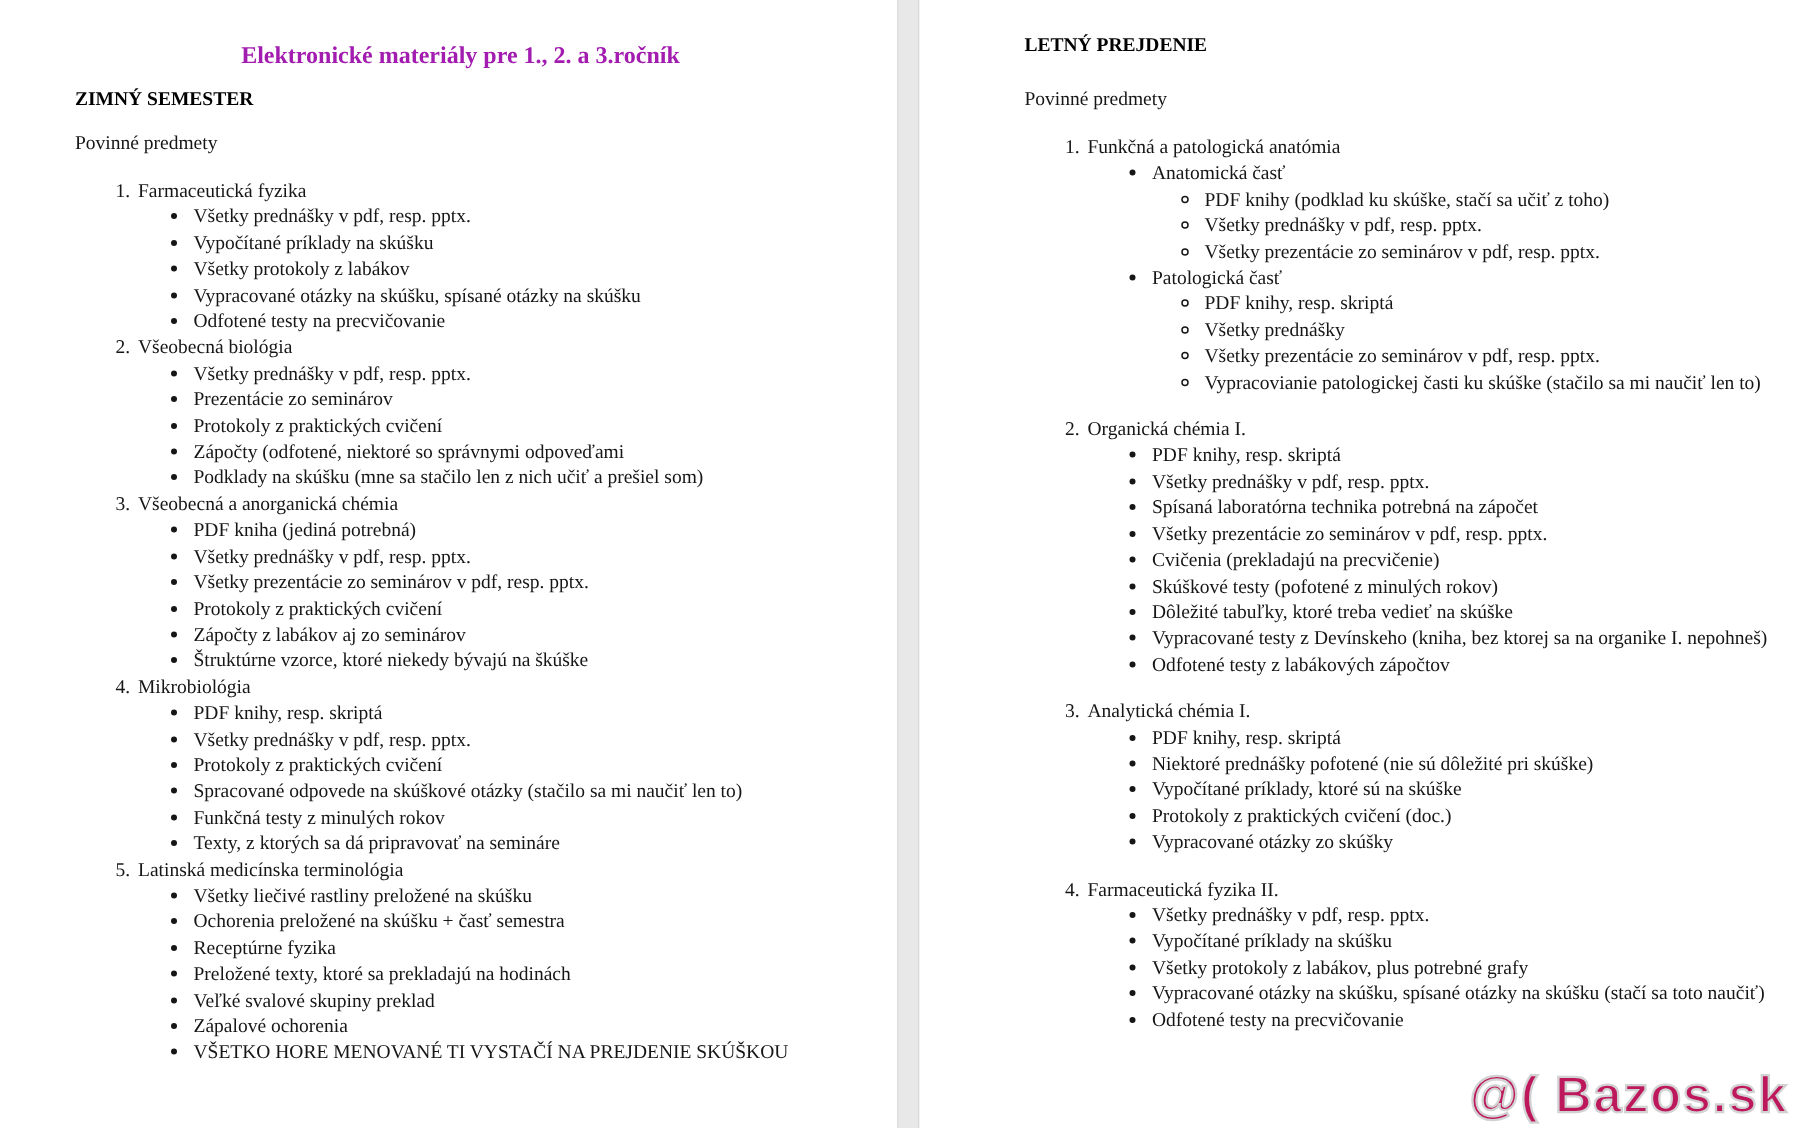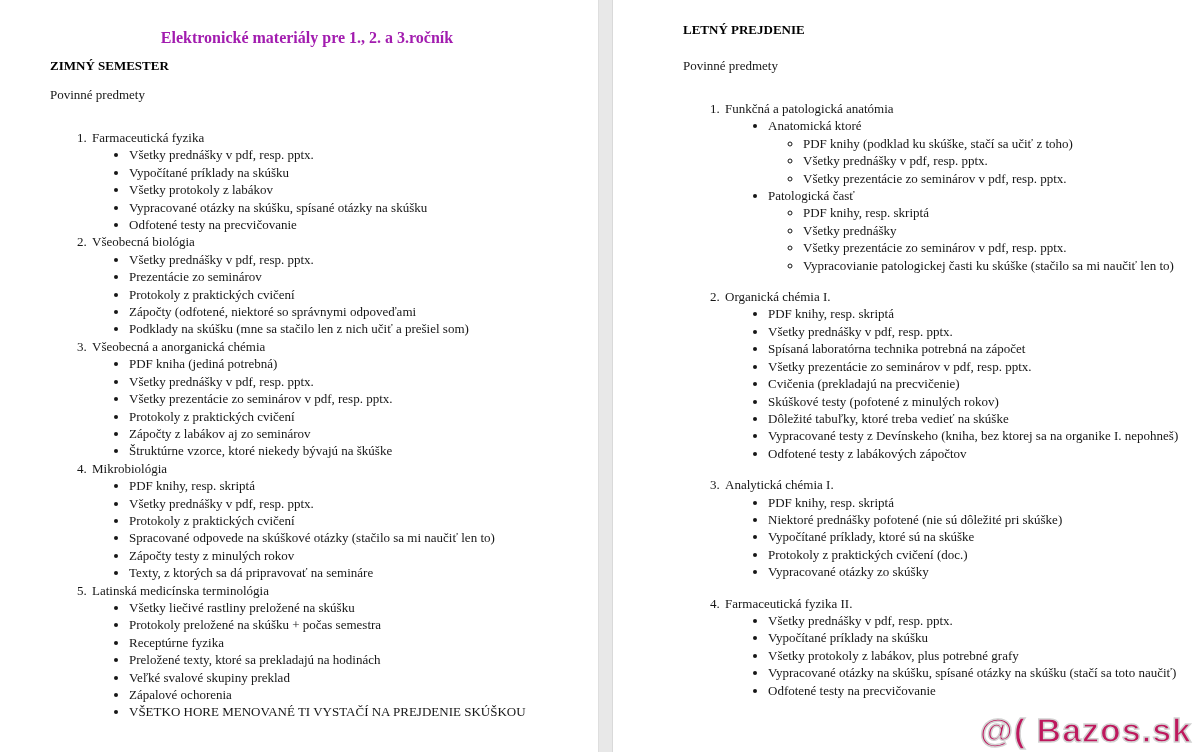--- a/index.html
+++ b/index.html
@@ -25,21 +25,21 @@
     font-size: 16px; font-weight: bold; text-align: center;
     margin: 4px 0 0 0; line-height: 20px; color: #a21caf;
   }
   .heading { font-weight: bold; color: #000; line-height: 15px; }
   .page-left .title + .heading { margin-top: 10px; }
   .heading + .heading { }
   .subheading { margin-top: 14px; line-height: 15px; }
   .page-right .heading { margin-top: 0; }
   .page-right .subheading { margin-top: 21px; }
   ol.subjects {
-    margin: 27px 0 0 0;
+    margin: 16px 0 0 0;
     padding-left: 40px;
     list-style: decimal outside;
     line-height: 17.4px;
   }
   ol.subjects > li { padding-left: 2px; }
   ul { margin: 0; list-style: disc outside; }
   .page-left  ul.lvl1 { padding-left: 37px; }
   .page-right ul.lvl1 { padding-left: 43px; }
   .page-right ul.lvl2 { padding-left: 35px; list-style: circle outside; }
   ol.subjects > li.gap { margin-top: 14px; }
@@ -80,43 +80,43 @@
           <li>Všetky prezentácie zo seminárov v pdf, resp. pptx.</li>
           <li>Protokoly z praktických cvičení</li>
           <li>Zápočty z labákov aj zo seminárov</li>
           <li>Štruktúrne vzorce, ktoré niekedy bývajú na škúške</li>
         </ul></li>
       <li><span>Mikrobiológia</span><ul class="lvl1">
           <li>PDF knihy, resp. skriptá</li>
           <li>Všetky prednášky v pdf, resp. pptx.</li>
           <li>Protokoly z praktických cvičení</li>
           <li>Spracované odpovede na skúškové otázky (stačilo sa mi naučiť len to)</li>
-          <li>Zápočty testy z minulých rokov</li>
+          <li>Funkčná testy z minulých rokov</li>
           <li>Texty, z ktorých sa dá pripravovať na semináre</li>
         </ul></li>
       <li><span>Latinská medicínska terminológia</span><ul class="lvl1">
           <li>Všetky liečivé rastliny preložené na skúšku</li>
-          <li>Protokoly preložené na skúšku + počas semestra</li>
+          <li>Ochorenia preložené na skúšku + časť semestra</li>
           <li>Receptúrne fyzika</li>
           <li>Preložené texty, ktoré sa prekladajú na hodinách</li>
           <li>Veľké svalové skupiny preklad</li>
           <li>Zápalové ochorenia</li>
           <li>VŠETKO HORE MENOVANÉ TI VYSTAČÍ NA PREJDENIE SKÚŠKOU</li>
         </ul></li>
     </ol>
 </div>
 
 <div class="divider"></div>
 
 <div class="page page-right">
   <div class="heading">LETNÝ PREJDENIE</div>
   <div class="subheading">Povinné predmety</div>
   <ol class="subjects" id="right-subjects">
       <li><span>Funkčná a patologická anatómia</span><ul class="lvl1">
-          <li><span>Anatomická ktoré</span><ul class="lvl2">
+          <li><span>Anatomická časť</span><ul class="lvl2">
               <li>PDF knihy (podklad ku skúške, stačí sa učiť z toho)</li>
               <li>Všetky prednášky v pdf, resp. pptx.</li>
               <li>Všetky prezentácie zo seminárov v pdf, resp. pptx.</li>
             </ul></li>
           <li><span>Patologická časť</span><ul class="lvl2">
               <li>PDF knihy, resp. skriptá</li>
               <li>Všetky prednášky</li>
               <li>Všetky prezentácie zo seminárov v pdf, resp. pptx.</li>
               <li>Vypracovianie patologickej časti ku skúške (stačilo sa mi naučiť len to)</li>
             </ul></li>

